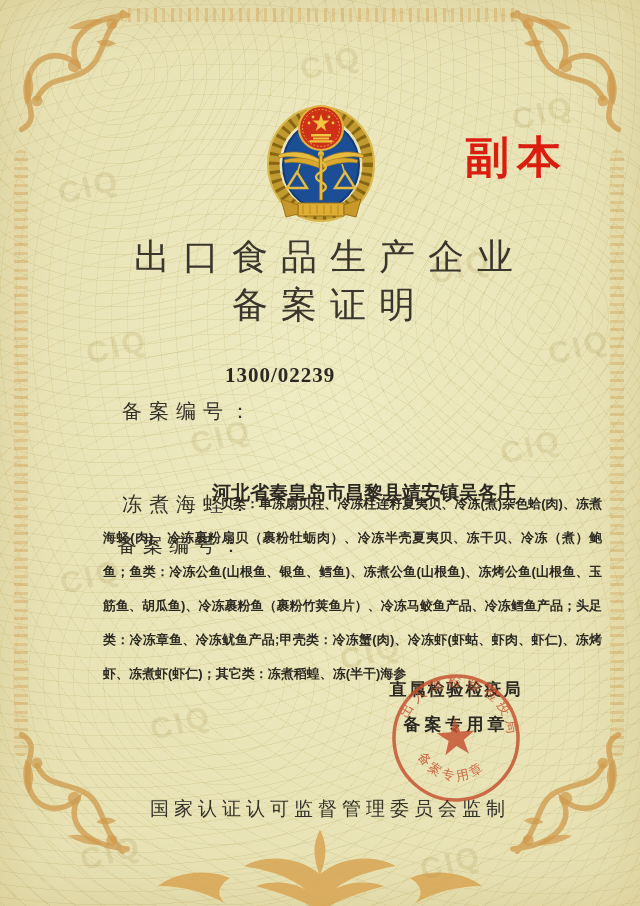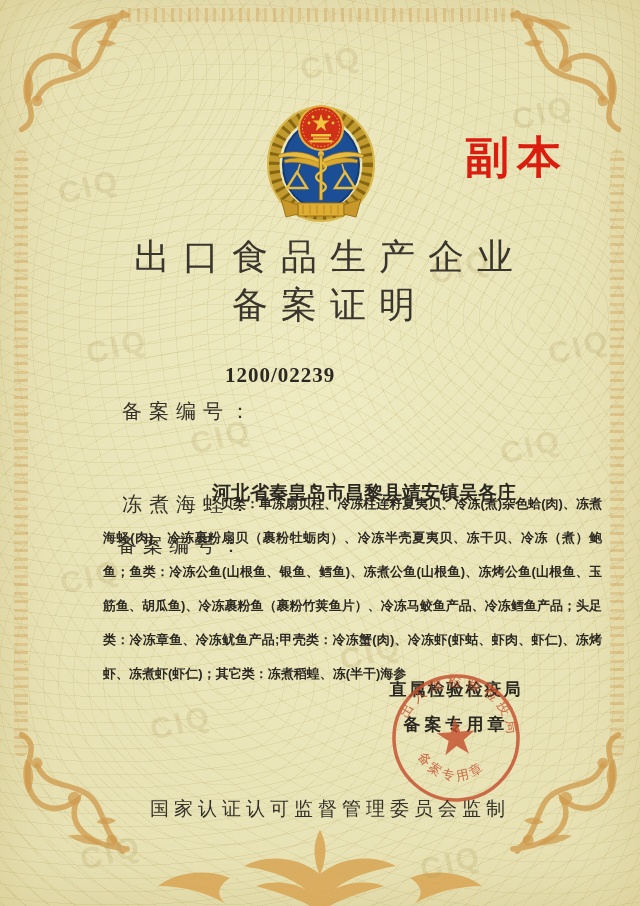--- a/index.html
+++ b/index.html
@@ -225,21 +225,21 @@
     <path d="M78,105 L95,99 L90,117 L78,114 Z" fill="#c9982a" stroke="#9a7318" stroke-width="1"></path>
     <path d="M37,105 v9 M44,105 v9 M51,105 v9 M58,105 v9 M65,105 v9 M72,105 v9" stroke="#9a7318" stroke-width="1" opacity=".6"></path>
   </svg>
 
   <div class="copy-mark">副本</div>
 
   <div class="title title-1">出口食品生产企业</div>
   <div class="title title-2">备案证明</div>
 
   <div class="field-label" style="top:366px;">备案编号：</div>
-  <div class="field-value v-regno" style="top:363px;">1200/02239</div>
+  <div class="field-value v-regno" style="top:363px;">1300/02239</div>
 
 
   <div class="field-label" style="top:459px;">冻煮海蛏：</div>
   <div class="field-value" style="top:457px;left:212px;margin-top:23px;">河北省秦皇岛市昌黎县靖安镇吴各庄</div>
 
   <div class="field-label products-label">备案编号：</div>
   <div class="products-text">贝类：单冻扇贝柱、冷冻柱连籽夏夷贝、冷冻(煮)杂色蛤(肉)、冻煮海蛏(肉)、冷冻裹粉扇贝（裹粉牡蛎肉）、冷冻半壳夏夷贝、冻干贝、冷冻（煮）鲍鱼；鱼类：冷冻公鱼(山根鱼、银鱼、鳕鱼)、冻煮公鱼(山根鱼)、冻烤公鱼(山根鱼、玉筋鱼、胡瓜鱼)、冷冻裹粉鱼（裹粉竹荚鱼片）、冷冻马鲛鱼产品、冷冻鳕鱼产品；头足类：冷冻章鱼、冷冻鱿鱼产品;甲壳类：冷冻蟹(肉)、冷冻虾(虾蛄、虾肉、虾仁)、冻烤虾、冻煮虾(虾仁)；其它类：冻煮稻蝗、冻(半干)海参</div>
 
 
   <div class="issuer">

